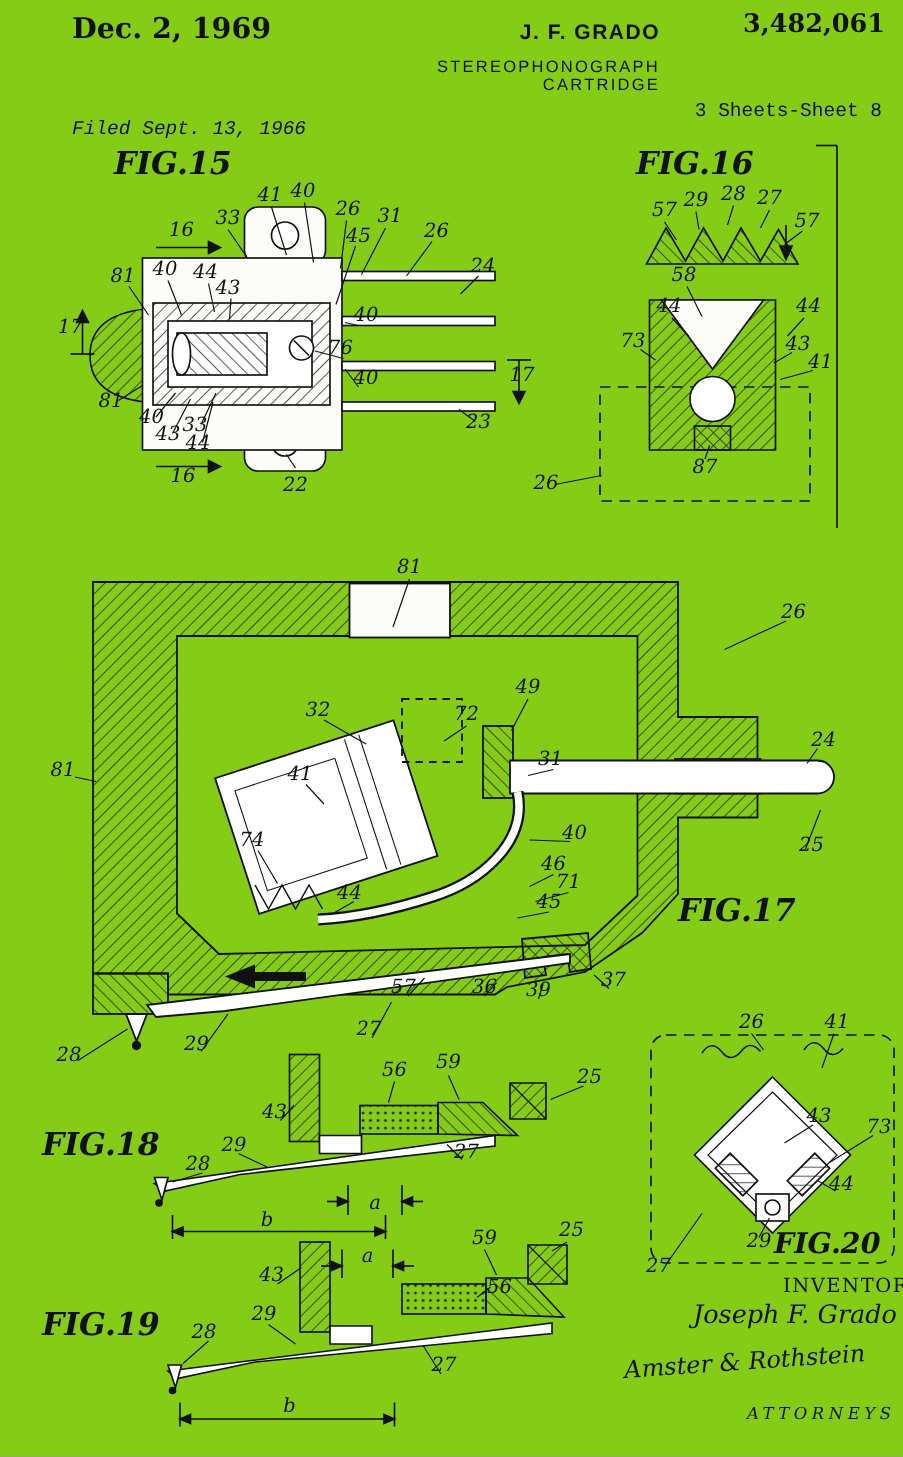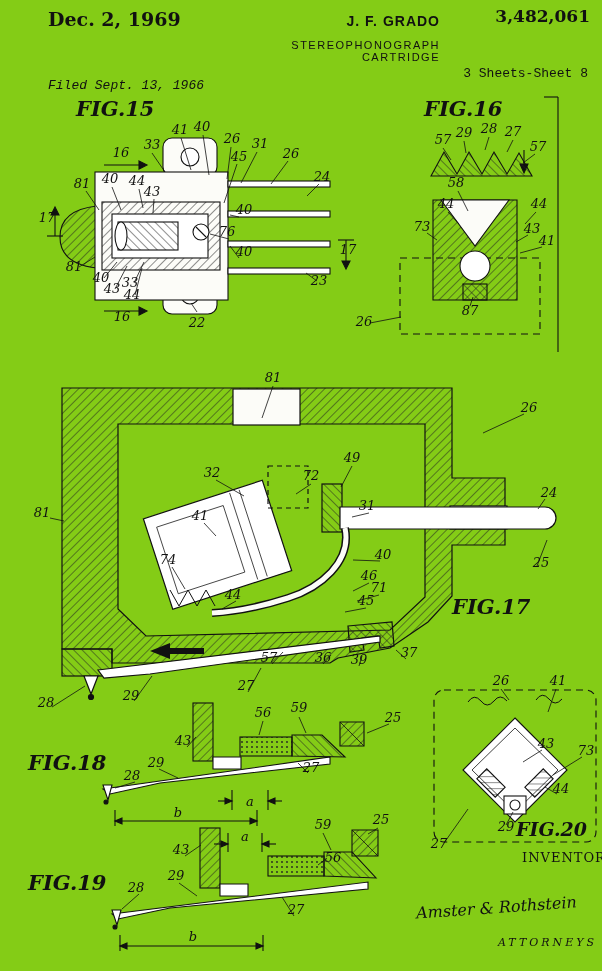--- a/index.html
+++ b/index.html
@@ -294,16 +294,17 @@
       <text x="558" y="685">41</text>
       <text x="546" y="748">43</text>
       <text x="586" y="755">73</text>
       <text x="561" y="793">44</text>
       <text x="506" y="831">29</text>
       <text x="439" y="848">27</text>
     </g>
   </svg>
 
   <div class="sig-inventor-label">INVENTOR.</div>
+  <div class="sig-name">Joseph F. Grado</div>
   <div class="sig-att-names">Amster &amp; Rothstein</div>
   <div class="sig-att-label">ATTORNEYS</div>
 
 </div>
 
 </body></html>

